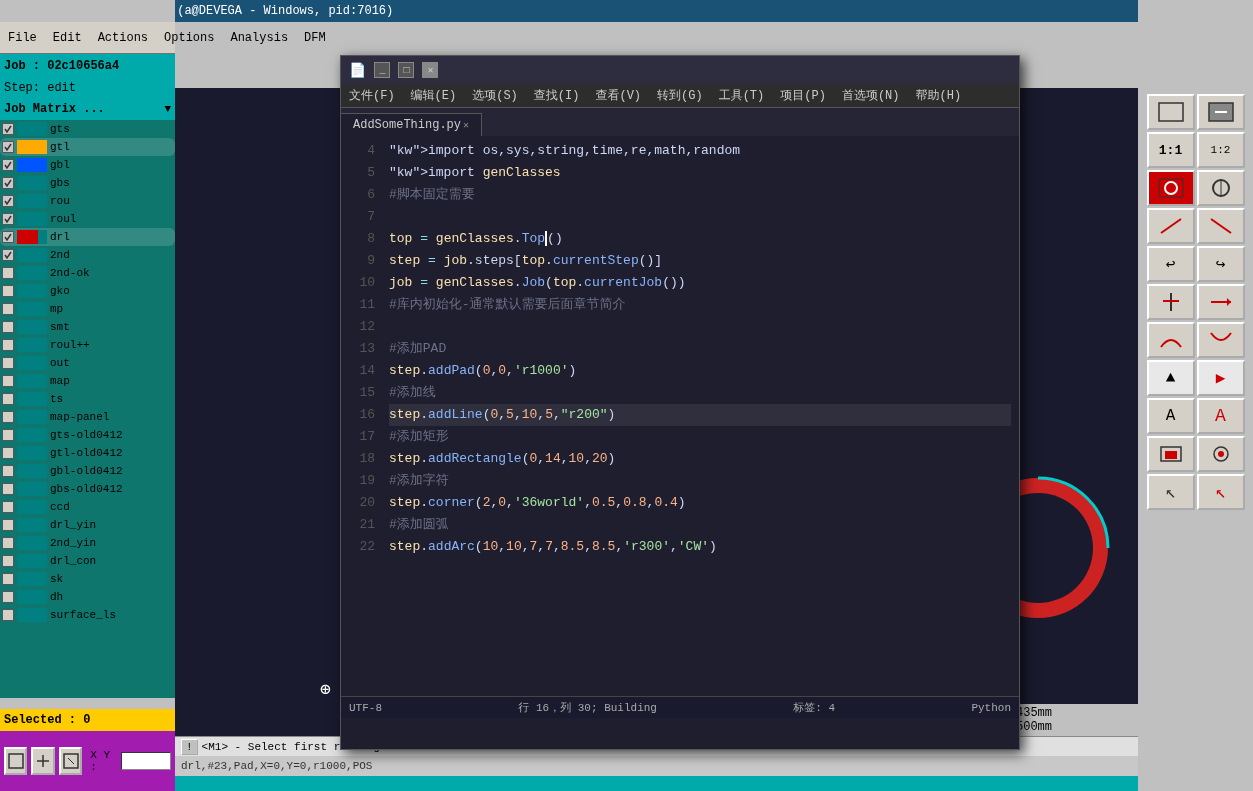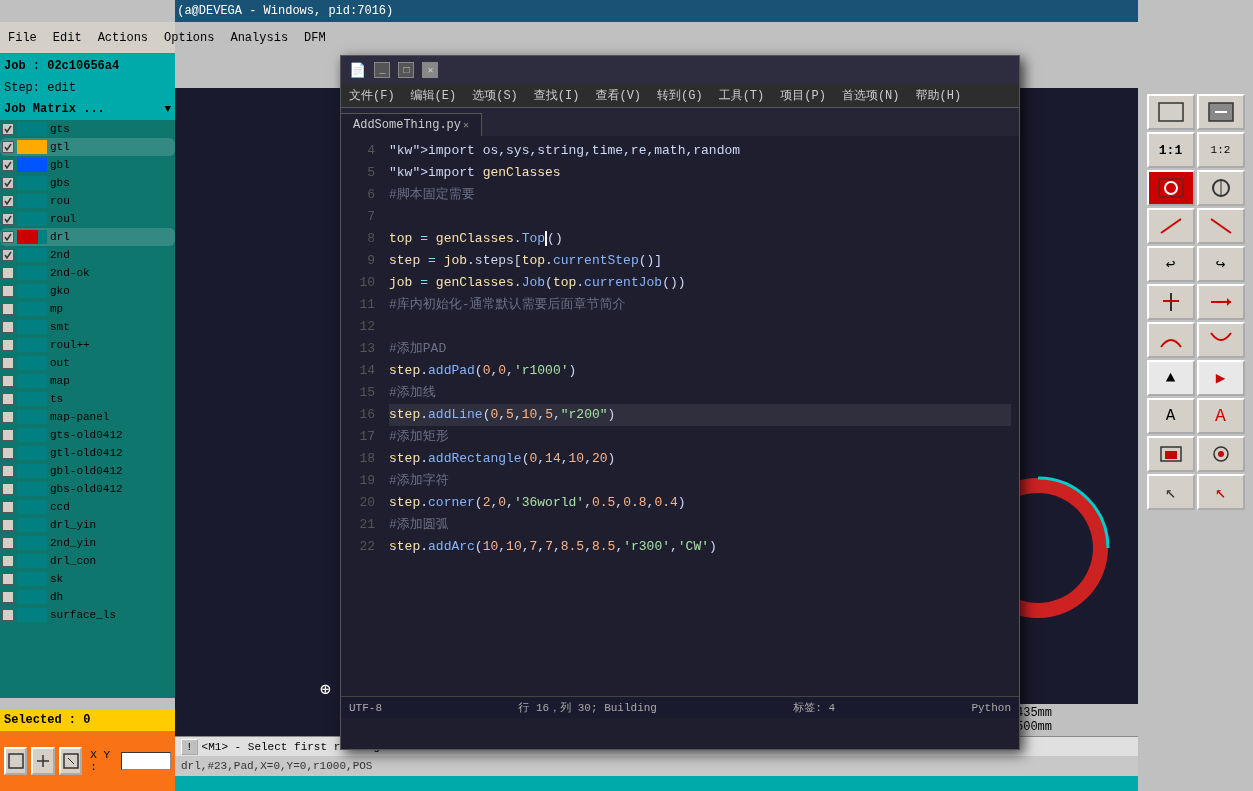--- a/index.html
+++ b/index.html
@@ -150,21 +150,21 @@
       padding: 0 4px;
       font-size: 12px;
       font-weight: bold;
     }
 
     #bottom-toolbar {
       position: absolute;
       bottom: 0; left: 0;
       width: 175px;
       height: 60px;
-      background: #f97316;
+      background: #a21caf;
       display: flex;
       align-items: center;
       padding: 4px;
       gap: 4px;
     }
     .bottom-btn {
       width: 28px; height: 28px;
       background: #d4d0c8;
       border: 2px outset #fff;
       cursor: pointer;

